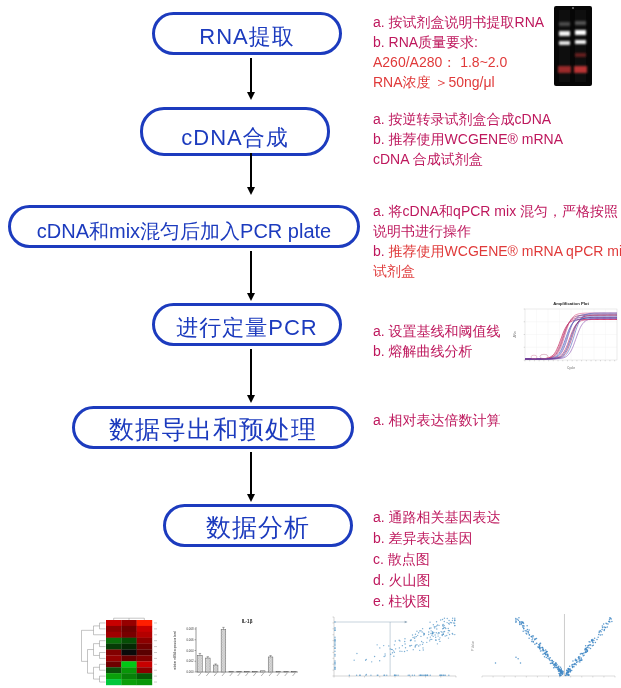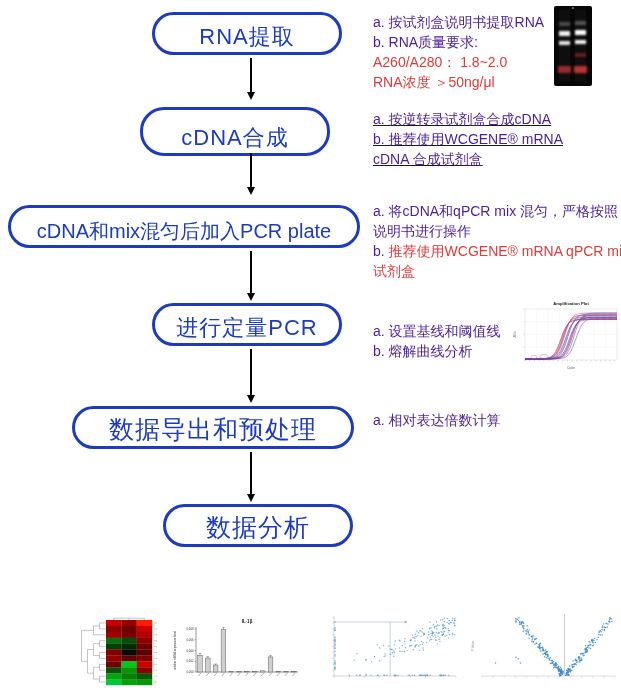--- a/index.html
+++ b/index.html
@@ -13,21 +13,21 @@
   .fs20{font-size:20px;letter-spacing:0px;}
   .fs21{font-size:25px;letter-spacing:1px;}
   .arrow{position:absolute;width:2px;background:#000;}
   .arrow::after{content:"";position:absolute;left:-3.5px;bottom:-8px;width:0;height:0;
                 border-left:4.5px solid transparent;border-right:4.5px solid transparent;
                 border-top:8px solid #000;}
   .ann{position:absolute;font-size:14px;line-height:20px;color:#1a1a1a;white-space:nowrap;}
   .ann .ln{height:20px;}
   .ann.lh21 .ln{height:21px;line-height:21px;}
   .red{color:var(--red);}
-  .black{color:#4c1d95;}
+  .black{color:#be185d;}
   .chart{position:absolute;}
 </style>
 </head>
 <body>
 
 <div id="canvas">
 
   <div class="flow-box fs22" style="left:152px;top:12px;width:190px;height:43px;">
     <span>RNA提取</span>
   </div>
@@ -57,21 +57,21 @@
     <span>数据分析</span>
   </div>
 
   <div class="ann" style="left:373px;top:12px;">
     <div class="ln black">a. 按试剂盒说明书提取RNA</div>
     <div class="ln black">b. RNA质量要求:</div>
     <div class="ln red">A260/A280：  1.8~2.0</div>
     <div class="ln red">RNA浓度 ＞50ng/μl</div>
   </div>
 
-  <div class="ann" style="left:373px;top:109px;text-decoration:underline;">
+  <div class="ann" style="left:373px;top:109px;">
     <div class="ln black">a. 按逆转录试剂盒合成cDNA</div>
     <div class="ln black">b. 推荐使用WCGENE® mRNA</div>
     <div class="ln black">cDNA 合成试剂盒</div>
   </div>
 
   <div class="ann" style="left:373px;top:201px;">
     <div class="ln black">a. 将cDNA和qPCR mix 混匀，严格按照</div>
     <div class="ln black">说明书进行操作</div>
     <div class="ln"><span class="black">b. </span><span class="red">推荐使用WCGENE® mRNA qPCR mix</span></div>
     <div class="ln red">试剂盒</div>
@@ -79,20 +79,27 @@
 
   <div class="ann" style="left:373px;top:321px;">
     <div class="ln black">a. 设置基线和阈值线</div>
     <div class="ln black">b. 熔解曲线分析</div>
   </div>
 
   <div class="ann" style="left:373px;top:410px;">
     <div class="ln black">a. 相对表达倍数计算</div>
   </div>
 
+  <div class="ann lh21" style="left:373px;top:507px;">
+    <div class="ln black">a. 通路相关基因表达</div>
+    <div class="ln black">b. 差异表达基因</div>
+    <div class="ln black">c. 散点图</div>
+    <div class="ln black">d. 火山图</div>
+    <div class="ln black">e. 柱状图</div>
+  </div>
 
   <svg class="chart" style="left:552px;top:6px;" width="42" height="82">
     <defs>
         <filter id="blur1" x="-50%" y="-50%" width="200%" height="200%">
           <feGaussianBlur stdDeviation="1.1"></feGaussianBlur>
         </filter>
       </defs>
     <rect x="2" y="0" width="38" height="80" rx="2" fill="#060606"></rect>
     <rect x="7" y="4" width="11" height="72" fill="#0e0e0e"></rect>
     <rect x="23" y="4" width="11" height="72" fill="#0e0e0e"></rect>

